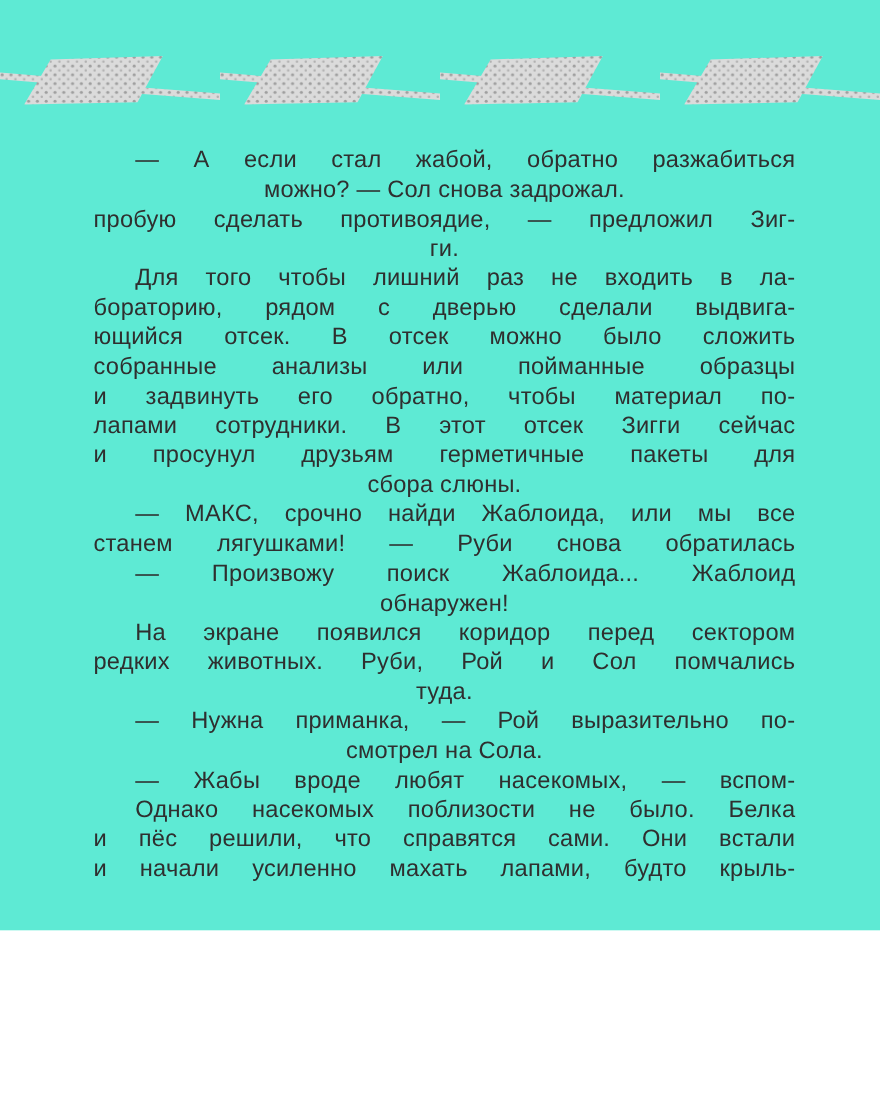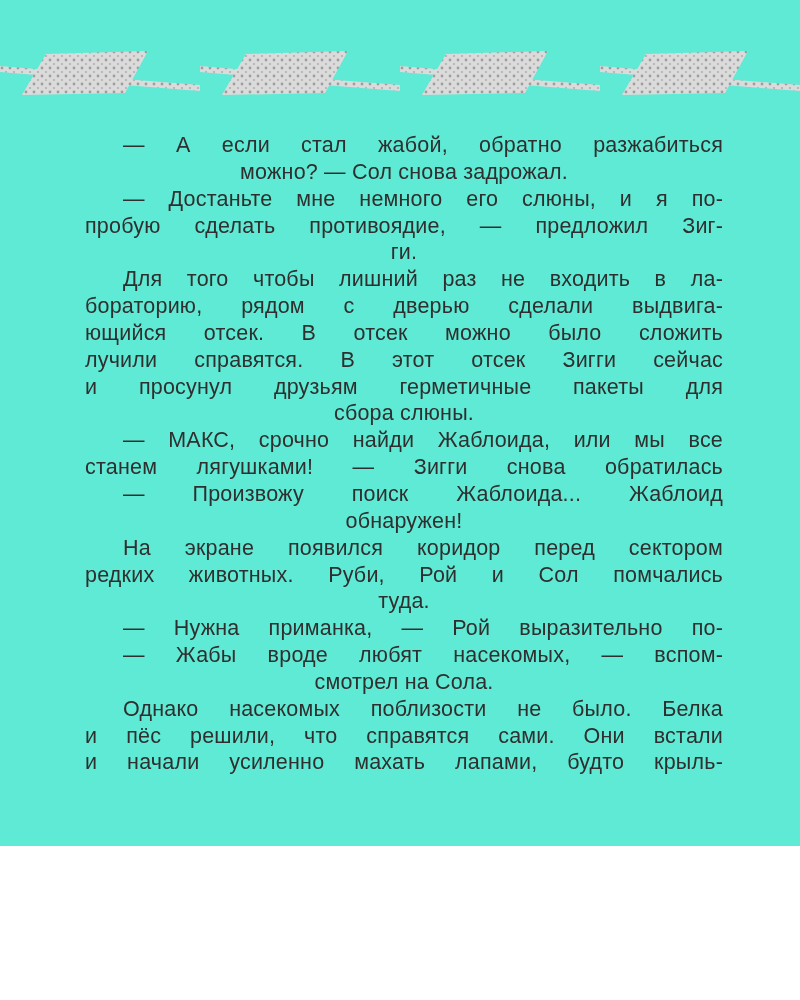--- a/index.html
+++ b/index.html
@@ -91,39 +91,40 @@
     </defs>
     <use href="#bolt" x="0"></use>
     <use href="#bolt" x="200"></use>
     <use href="#bolt" x="400"></use>
     <use href="#bolt" x="600"></use>
   </svg>
 
   <div class="text-block">
       <div class="text-line indent just">— А если стал жабой, обратно разжабиться</div>
       <div class="text-line">можно? — Сол снова задрожал.</div>
-      <div class="text-line indent just">— Достаньте мне немного его слюны, и я по-</div>
       <div class="text-line just">пробую сделать противоядие, — предложил Зиг-</div>
       <div class="text-line">ги.</div>
       <div class="text-line indent just">Для того чтобы лишний раз не входить в ла-</div>
       <div class="text-line just">бораторию, рядом с дверью сделали выдвига-</div>
       <div class="text-line just">ющийся отсек. В отсек можно было сложить</div>
-      <div class="text-line just">лучили справятся. В этот отсек Зигги сейчас</div>
+      <div class="text-line just">собранные анализы или пойманные образцы</div>
+      <div class="text-line just">и задвинуть его обратно, чтобы материал по-</div>
+      <div class="text-line just">лапами сотрудники. В этот отсек Зигги сейчас</div>
       <div class="text-line just">и просунул друзьям герметичные пакеты для</div>
       <div class="text-line">сбора слюны.</div>
       <div class="text-line indent just">— МАКС, срочно найди Жаблоида, или мы все</div>
-      <div class="text-line just">станем лягушками! — Зигги снова обратилась</div>
+      <div class="text-line just">станем лягушками! — Руби снова обратилась</div>
       <div class="text-line indent just">— Произвожу поиск Жаблоида... Жаблоид</div>
       <div class="text-line">обнаружен!</div>
       <div class="text-line indent just">На экране появился коридор перед сектором</div>
       <div class="text-line just">редких животных. Руби, Рой и Сол помчались</div>
       <div class="text-line">туда.</div>
       <div class="text-line indent just">— Нужна приманка, — Рой выразительно по-</div>
+      <div class="text-line">смотрел на Сола.</div>
       <div class="text-line indent just">— Жабы вроде любят насекомых, — вспом-</div>
-      <div class="text-line">смотрел на Сола.</div>
       <div class="text-line indent just">Однако насекомых поблизости не было. Белка</div>
       <div class="text-line just">и пёс решили, что справятся сами. Они встали</div>
       <div class="text-line just">и начали усиленно махать лапами, будто крыль-</div>
     </div>
 
   <div class="page-number-badge">
     <svg width="60" height="54" viewBox="0 0 60 54" aria-hidden="true">
       <polygon points="30,1.5 58.5,14.5 58.5,39.5 30,52.5 1.5,39.5 1.5,14.5" fill="#ffffff" stroke="#2b2b2b" stroke-width="2.5" stroke-linejoin="miter"></polygon>
     </svg>
     <span class="page-num">16</span>

